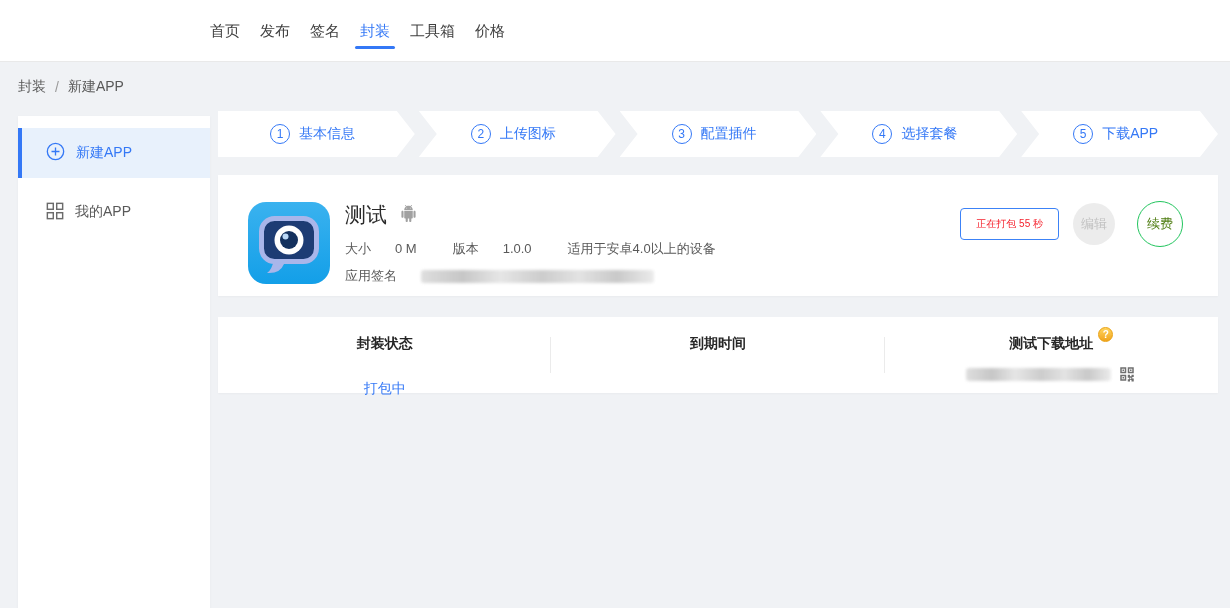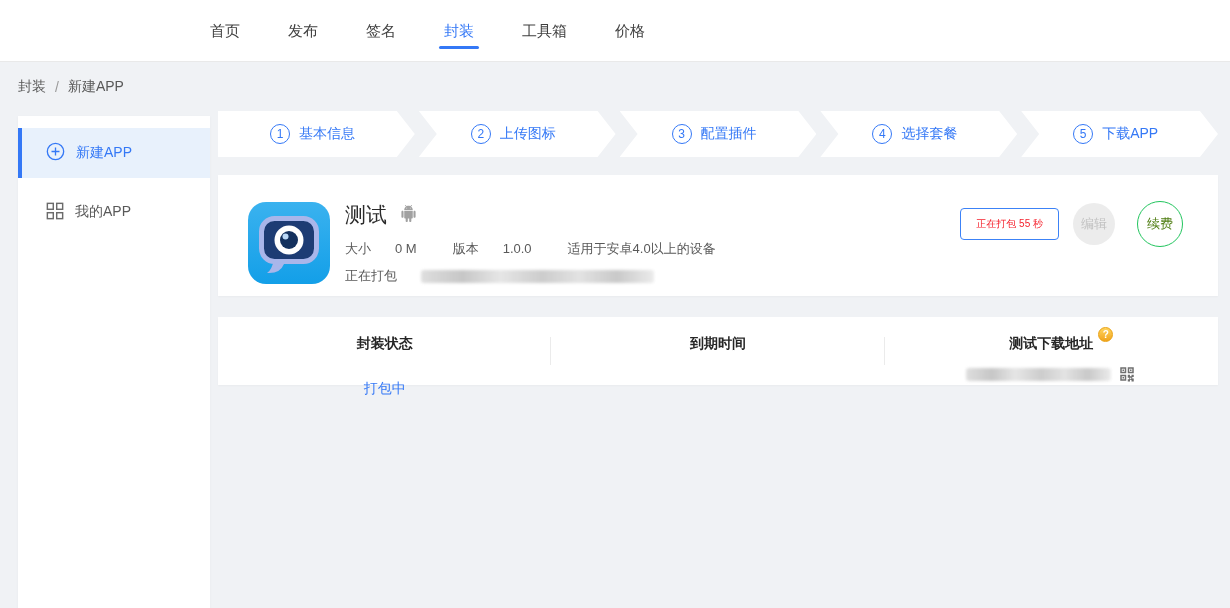--- a/index.html
+++ b/index.html
@@ -7,21 +7,21 @@
   body {
     font-family:"Liberation Sans", sans-serif;
     background:#f0f2f5;
     color:#333;
     overflow:hidden;
     position:relative;
   }
   
   .topnav {
     height:62px; background:#fff; border-bottom:1px solid #e9e9e9;
-    display:flex; align-items:center; padding-left:210px; gap:48px;
+    display:flex; align-items:center; padding-left:210px; gap:20px;
   }
   .nav-tab {
     font-size:15px; color:#404040; position:relative; cursor:pointer;
     line-height:20px; white-space:nowrap;
   }
   .nav-tab.active { color:#3478f6; }
   .nav-tab.active::after {
     content:""; position:absolute; left:-5px; right:-5px; top:calc(100% + 5px);
     height:3px; background:#3478f6; border-radius:2px;
   }
@@ -89,21 +89,21 @@
   .btn-edit {
     width:42px; height:42px; border-radius:50%; background:#ececec; border:none;
     color:#c2c2c2; font-size:13px; font-family:inherit; cursor:pointer; margin-right:22px;
   }
   .btn-renew {
     width:46px; height:46px; border-radius:50%; background:#fff; border:1px solid #22c55e;
     color:#4d7c0f; font-size:13px; font-family:inherit; cursor:pointer;
   }
   
   .status-card {
-    margin-top:21px; height:68px; background:#fff; display:flex;
+    margin-top:21px; height:76px; background:#fff; display:flex;
     box-shadow:0 1px 2px rgba(0,0,0,.03);
   }
   .status-col { flex:1; text-align:center; padding-top:17px; position:relative; }
   .status-col:not(:last-child)::after {
     content:""; position:absolute; right:0; top:20px; bottom:20px; width:1px; background:#ebebeb;
   }
   .status-label { font-size:14px; font-weight:bold; color:#262626; display:inline-block; position:relative; }
   .status-value { margin-top:27px; font-size:14px; color:#9b9b9b; }
   .value-blue { color:#3478f6; }
   .coin {
@@ -208,21 +208,21 @@
                 <path d="M6 18c0 .55.45 1 1 1h1v3.5c0 .83.67 1.5 1.5 1.5s1.5-.67 1.5-1.5V19h2v3.5c0 .83.67 1.5 1.5 1.5s1.5-.67 1.5-1.5V19h1c.55 0 1-.45 1-1V8H6v10zM3.5 8C2.67 8 2 8.67 2 9.5v7c0 .83.67 1.5 1.5 1.5S5 17.33 5 16.5v-7C5 8.67 4.33 8 3.5 8zm17 0c-.83 0-1.5.67-1.5 1.5v7c0 .83.67 1.5 1.5 1.5s1.5-.67 1.5-1.5v-7c0-.83-.67-1.5-1.5-1.5zm-4.97-5.84l1.3-1.3c.2-.2.2-.51 0-.71-.2-.2-.51-.2-.71 0l-1.48 1.48C13.85 1.23 12.95 1 12 1c-.96 0-1.86.23-2.66.63L7.85.15c-.2-.2-.51-.2-.71 0-.2.2-.2.51 0 .71l1.31 1.31C6.97 3.26 6 5.01 6 7h12c0-1.99-.97-3.75-2.47-4.84zM10 5H9V4h1v1zm5 0h-1V4h1v1z"></path>
               </svg>
           </span>
         </div>
         <div class="app-meta">
           <span class="meta-group"><span>大小</span><span class="meta-value">0 M</span></span>
           <span class="meta-group"><span>版本</span><span class="meta-value">1.0.0</span></span>
           <span>适用于安卓4.0以上的设备</span>
         </div>
         <div class="app-sign">
-          <span>正在打包</span>
+          <span>应用签名</span>
           <span class="redacted redacted-sig"></span>
         </div>
       </div>
       <div class="actions">
         <button class="btn-packing">正在打包 55 秒</button>
         <button class="btn-edit">编辑</button>
         <button class="btn-renew">续费</button>
       </div>
     </div>
 

